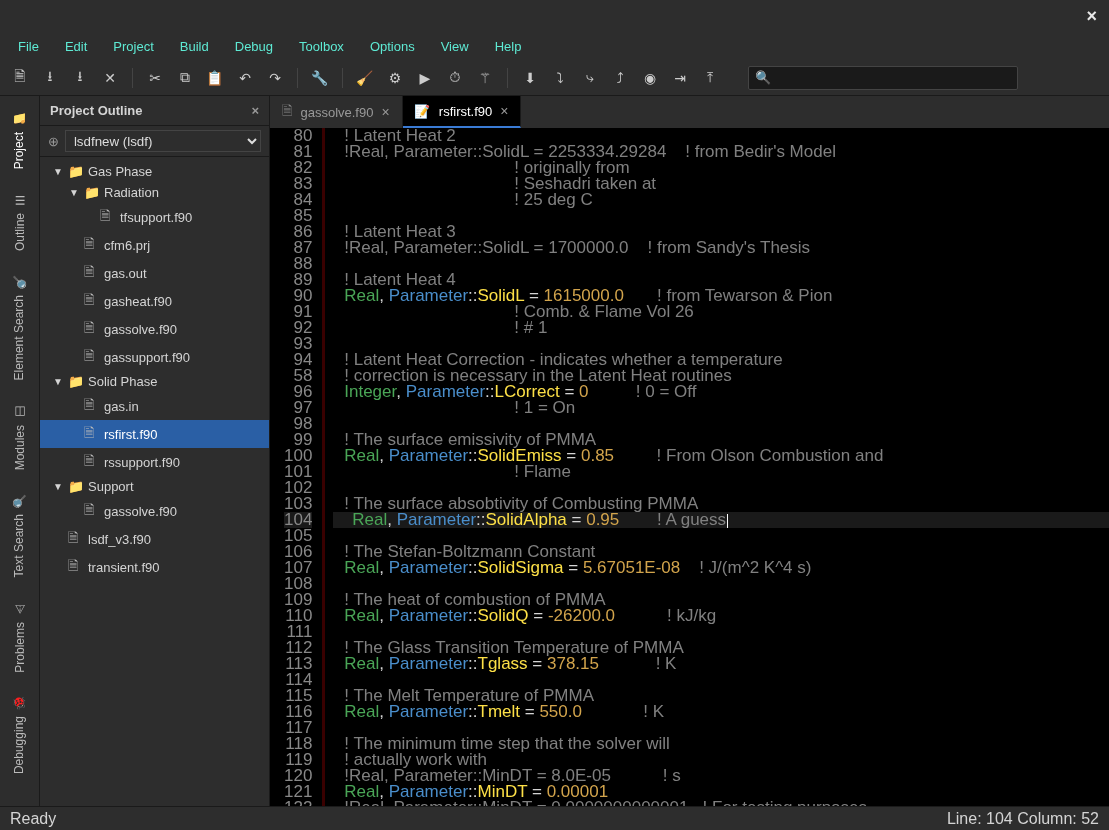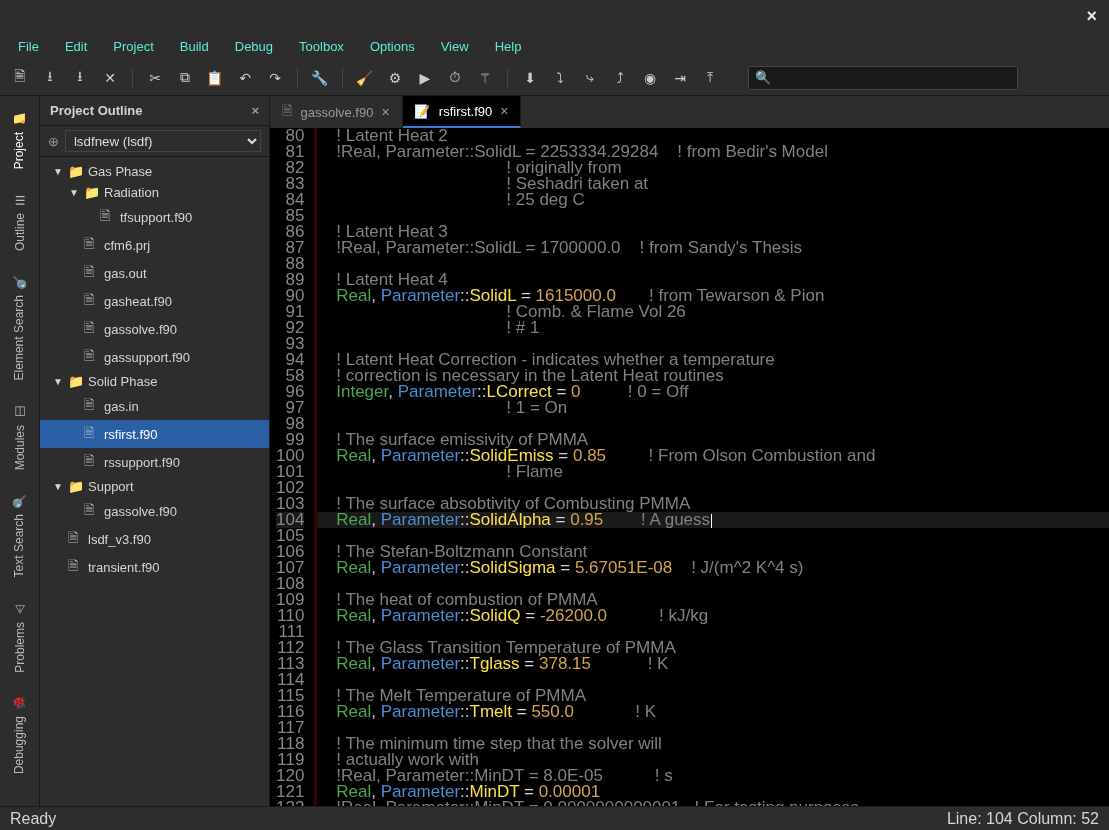--- a/index.html
+++ b/index.html
@@ -208,21 +208,21 @@
   border-right: 3px solid #3a0000;
 }
 .gutter div { height: 16px; }
 .code {
   flex: 1;
   background: #000;
   white-space: pre;
   position: relative;
 }
 .code div { height: 16px; }
-.cursor-line { background: #1a1a1a; }
+.cursor-line { background: #1a1a1a; margin-left: 8px; }
 .c-comment { color: #808080; }
 .c-kw { color: #4aa657; }
 .c-kw2 { color: #4a8ecb; }
 .c-ident { color: #fde047; }
 .c-num { color: #d2a44c; }
 .c-op { color: #d4d4d4; }
 .caret { display:inline-block; width:1px; height:14px; background:#fff; vertical-align: middle; margin-left:1px;}
 .statusbar {
   height: 24px;
   background: #2d2d2d;

